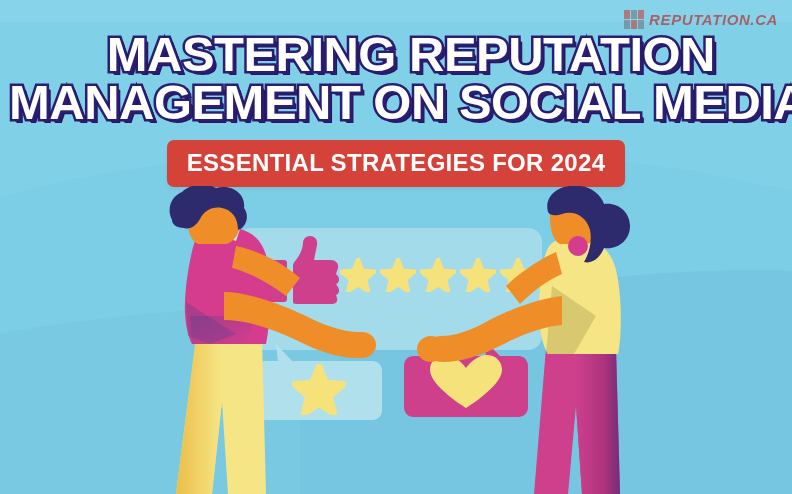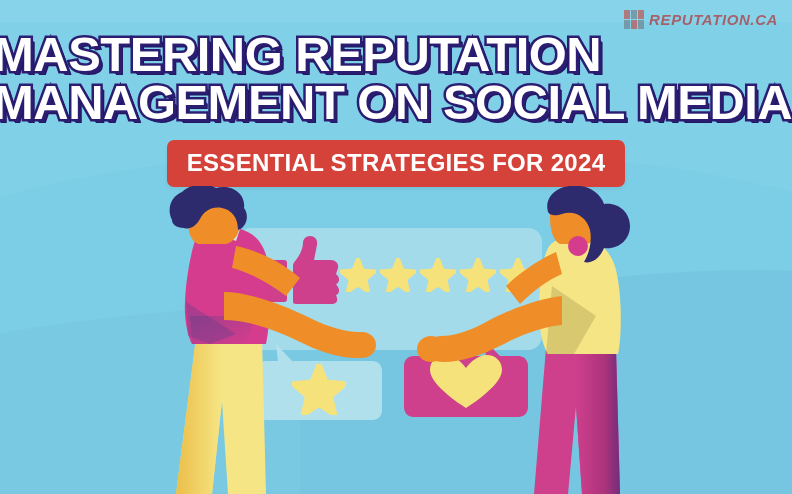--- a/index.html
+++ b/index.html
@@ -87,23 +87,23 @@
     font-weight: bold;
     font-size: 15px;
     letter-spacing: .6px;
     color: #b91c1c;
     white-space: nowrap;
   }
 
   
   .headline {
     position: absolute;
-    left: 0; top: 32px;
+    left: 16px; top: 32px;
     width: 692px;
-    text-align: left;
+    text-align: right;
     line-height: 0.95;
   }
   .headline-line {
     display: block;
     font-family: "Liberation Sans Narrow", "Liberation Sans", sans-serif;
     font-weight: bold;
     font-size: 48px;
     letter-spacing: -0.5px;
     color: #ffffff;
     text-transform: uppercase;

